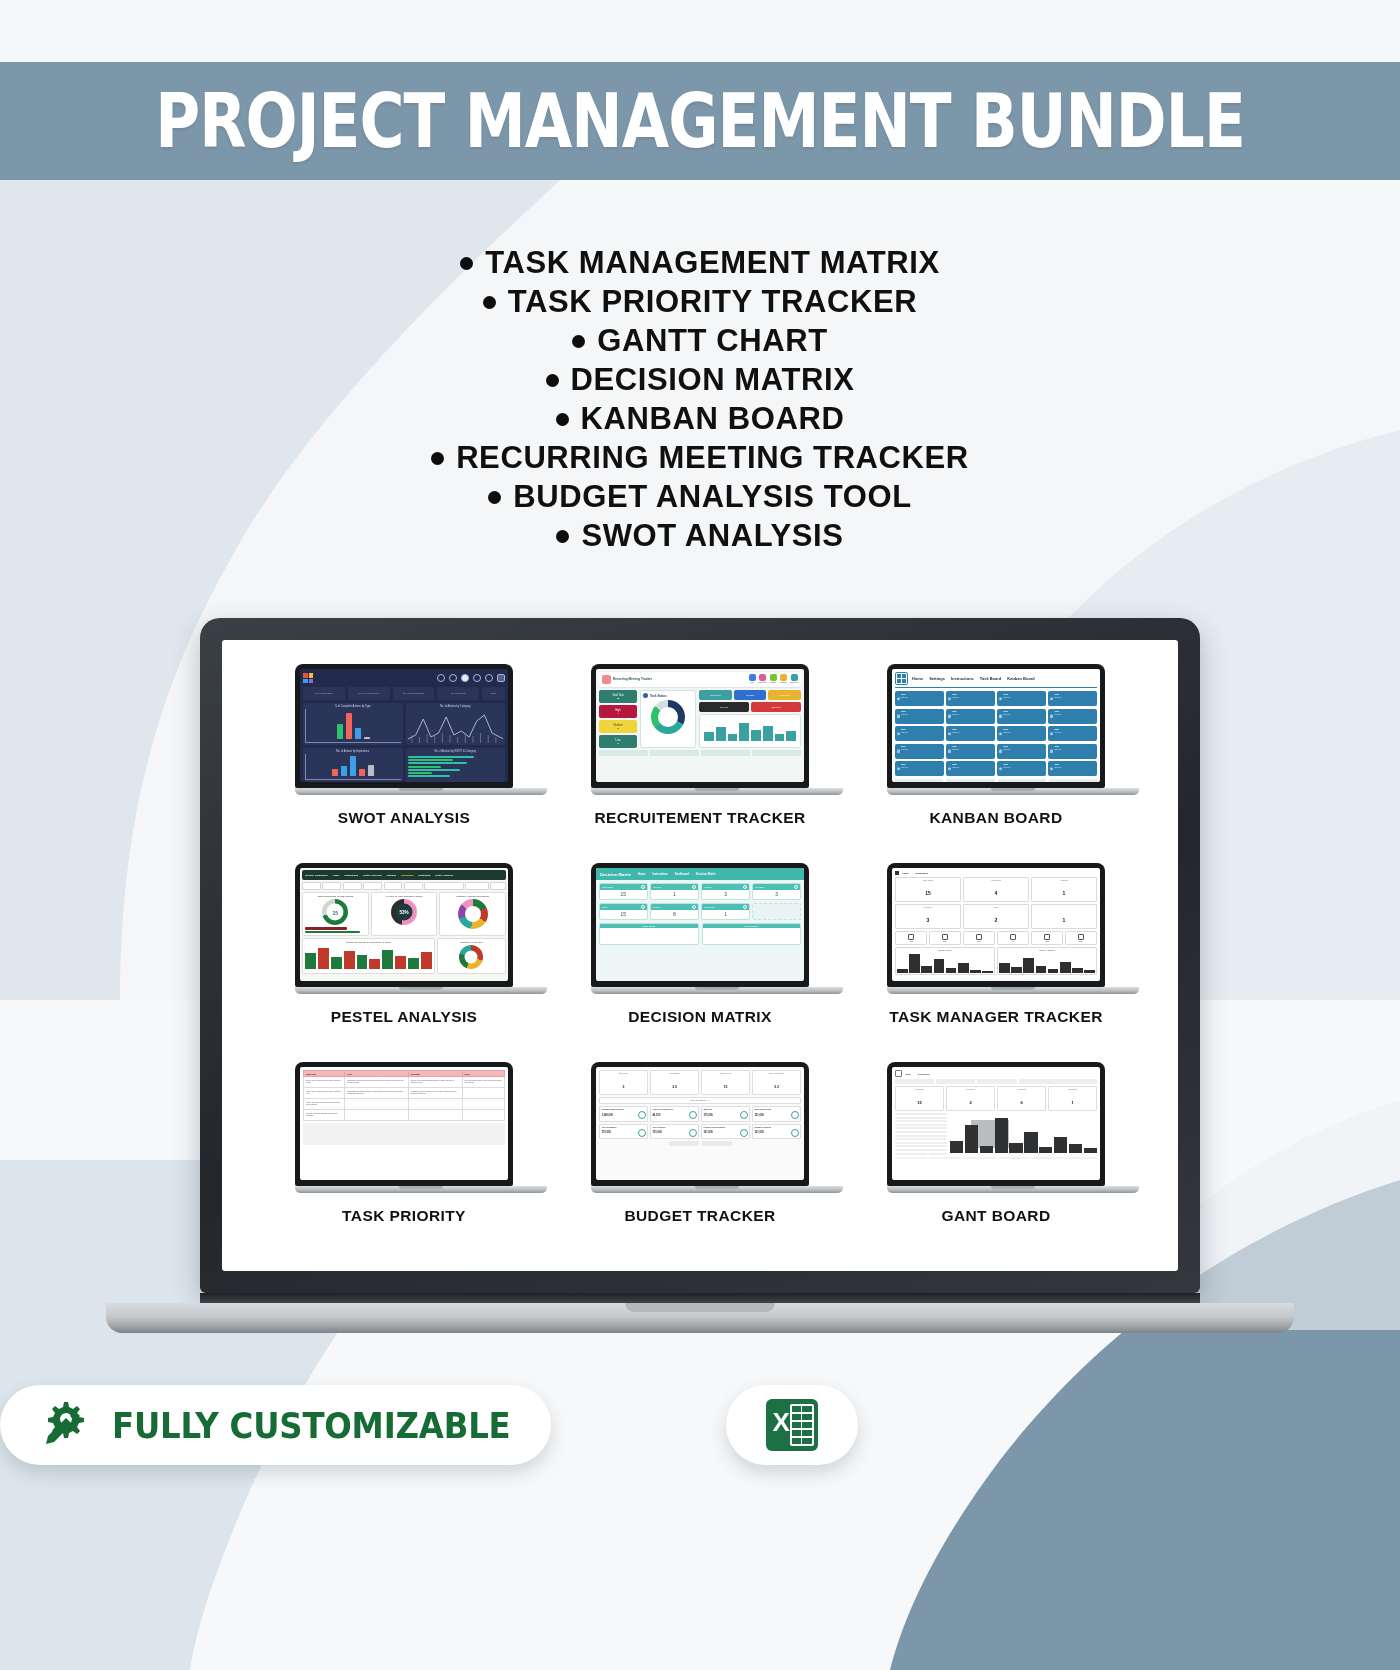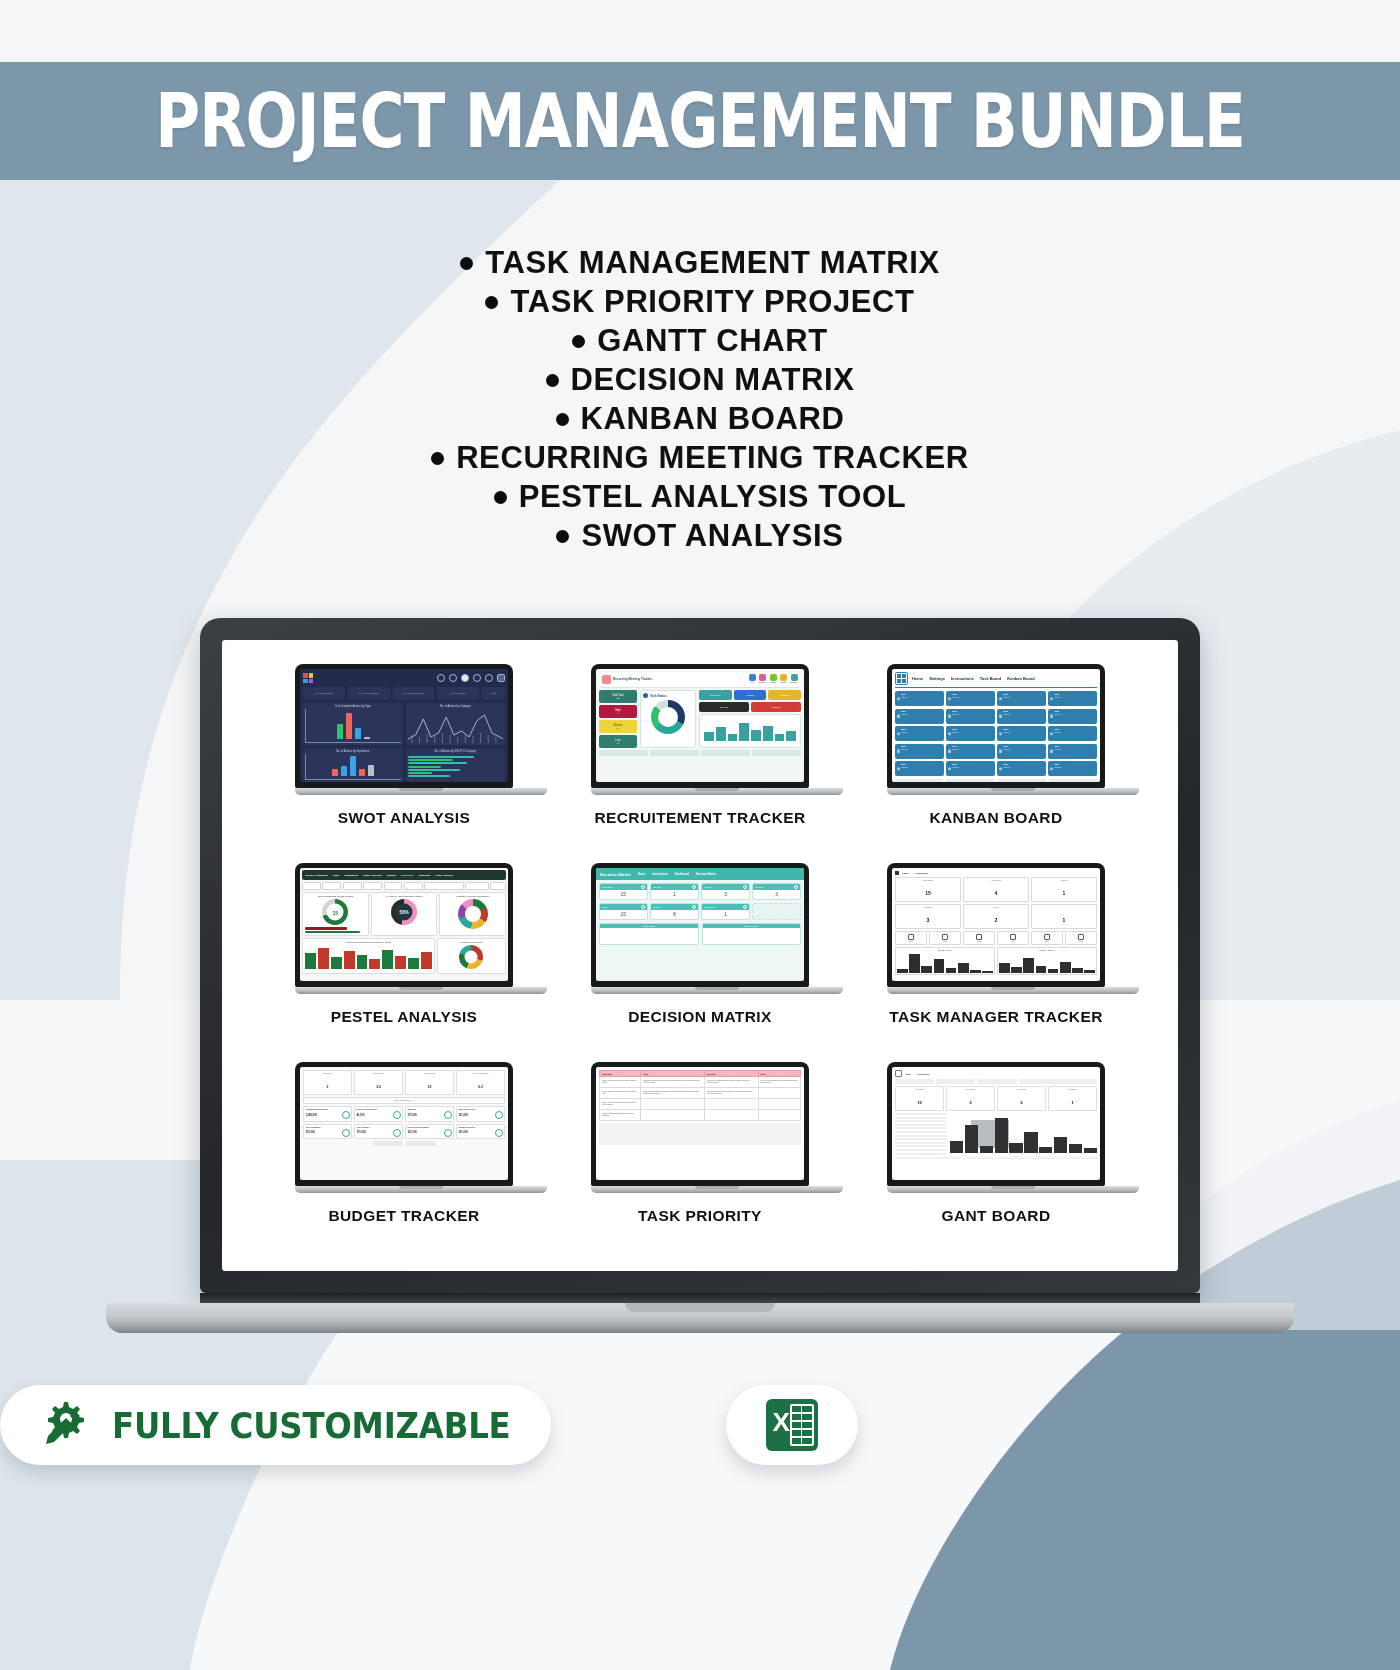--- a/index.html
+++ b/index.html
@@ -285,41 +285,41 @@
   <div class="header-title">PROJECT MANAGEMENT BUNDLE</div>
 </div>
 
 <div class="feature-list">
   <div class="feature-item">
     <span class="feature-bullet"></span>
     <span>TASK MANAGEMENT MATRIX</span>
   </div>
   <div class="feature-item">
     <span class="feature-bullet"></span>
-    <span>TASK PRIORITY PROJECT</span>
+    <span>TASK PRIORITY TRACKER</span>
   </div>
   <div class="feature-item">
     <span class="feature-bullet"></span>
     <span>GANTT CHART</span>
   </div>
   <div class="feature-item">
     <span class="feature-bullet"></span>
     <span>DECISION MATRIX</span>
   </div>
   <div class="feature-item">
     <span class="feature-bullet"></span>
     <span>KANBAN BOARD</span>
   </div>
   <div class="feature-item">
     <span class="feature-bullet"></span>
     <span>RECURRING MEETING TRACKER</span>
   </div>
   <div class="feature-item">
     <span class="feature-bullet"></span>
-    <span>PESTEL ANALYSIS TOOL</span>
+    <span>BUDGET ANALYSIS TOOL</span>
   </div>
   <div class="feature-item">
     <span class="feature-bullet"></span>
     <span>SWOT ANALYSIS</span>
   </div>
 </div>
 
 <div class="laptop-wrap">
   <div class="laptop-lid">
     <div class="laptop-screen">
@@ -880,106 +880,20 @@
                           <i style="height:12%"></i>
                       </div>
                     </div>
                   </div>
                 </div>
               </div>
             </div>
             <div class="mini-base"></div>
           </div>
           <div class="thumb-label">TASK MANAGER TRACKER</div>
-        </div>
-
-        <div class="thumb-cell">
-          <div class="mini">
-            <div class="mini-lid">
-              <div class="mini-screen">
-                <div class="bt">
-                  <div class="bt-kpis">
-                    <div class="bt-kpi"><b>Total Capex</b><span>3</span></div>
-                    <div class="bt-kpi"><b>Total Budget</b><span>3.0</span></div>
-                    <div class="bt-kpi"><b>Total Records</b><span>15</span></div>
-                    <div class="bt-kpi"><b>Total Consumption</b><span>0.3</span></div>
-                  </div>
-                  <div class="bt-bar">
-                    <span>Sales Department</span>
-                    &nbsp;&nbsp;
-                    <span>6</span>
-                  </div>
-                  <div class="bt-cells">
-                    <div class="bt-cell">
-                        <b>Communication Expenses</b>
-                        <div class="rowline">
-                          <span class="amt">1,380,000</span>
-                          <span class="ring"></span>
-                        </div>
-                      </div>
-                    <div class="bt-cell">
-                        <b>Legal &amp; Professional fee</b>
-                        <div class="rowline">
-                          <span class="amt">40,100</span>
-                          <span class="ring"></span>
-                        </div>
-                      </div>
-                    <div class="bt-cell">
-                        <b>Marketing</b>
-                        <div class="rowline">
-                          <span class="amt">170,000</span>
-                          <span class="ring"></span>
-                        </div>
-                      </div>
-                    <div class="bt-cell">
-                        <b>Miscellaneous Cost</b>
-                        <div class="rowline">
-                          <span class="amt">131,000</span>
-                          <span class="ring"></span>
-                        </div>
-                      </div>
-                    <div class="bt-cell">
-                        <b>Office Equipment</b>
-                        <div class="rowline">
-                          <span class="amt">170,000</span>
-                          <span class="ring"></span>
-                        </div>
-                      </div>
-                    <div class="bt-cell">
-                        <b>Office Supplies</b>
-                        <div class="rowline">
-                          <span class="amt">170,000</span>
-                          <span class="ring"></span>
-                        </div>
-                      </div>
-                    <div class="bt-cell">
-                        <b>Research &amp; Development</b>
-                        <div class="rowline">
-                          <span class="amt">131,000</span>
-                          <span class="ring"></span>
-                        </div>
-                      </div>
-                    <div class="bt-cell">
-                        <b>Software Licensing</b>
-                        <div class="rowline">
-                          <span class="amt">131,000</span>
-                          <span class="ring"></span>
-                        </div>
-                      </div>
-                  </div>
-                  <div class="bt-btns">
-                    <i></i>
-                    <i></i>
-                  </div>
-                </div>
-              </div>
-            </div>
-            <div class="mini-base"></div>
-          </div>
-          <div class="thumb-label">BUDGET TRACKER</div>
         </div>
 
         <div class="thumb-cell">
           <div class="mini">
             <div class="mini-lid">
               <div class="mini-screen">
                 <div class="tp">
                   <table class="tp-table">
                     <tbody>
                         <tr>
@@ -1020,20 +934,106 @@
             </div>
             <div class="mini-base"></div>
           </div>
           <div class="thumb-label">TASK PRIORITY</div>
         </div>
 
         <div class="thumb-cell">
           <div class="mini">
             <div class="mini-lid">
               <div class="mini-screen">
+                <div class="bt">
+                  <div class="bt-kpis">
+                    <div class="bt-kpi"><b>Total Capex</b><span>3</span></div>
+                    <div class="bt-kpi"><b>Total Budget</b><span>3.0</span></div>
+                    <div class="bt-kpi"><b>Total Records</b><span>15</span></div>
+                    <div class="bt-kpi"><b>Total Consumption</b><span>0.3</span></div>
+                  </div>
+                  <div class="bt-bar">
+                    <span>Sales Department</span>
+                    &nbsp;&nbsp;
+                    <span>6</span>
+                  </div>
+                  <div class="bt-cells">
+                    <div class="bt-cell">
+                        <b>Communication Expenses</b>
+                        <div class="rowline">
+                          <span class="amt">1,380,000</span>
+                          <span class="ring"></span>
+                        </div>
+                      </div>
+                    <div class="bt-cell">
+                        <b>Legal &amp; Professional fee</b>
+                        <div class="rowline">
+                          <span class="amt">40,100</span>
+                          <span class="ring"></span>
+                        </div>
+                      </div>
+                    <div class="bt-cell">
+                        <b>Marketing</b>
+                        <div class="rowline">
+                          <span class="amt">170,000</span>
+                          <span class="ring"></span>
+                        </div>
+                      </div>
+                    <div class="bt-cell">
+                        <b>Miscellaneous Cost</b>
+                        <div class="rowline">
+                          <span class="amt">131,000</span>
+                          <span class="ring"></span>
+                        </div>
+                      </div>
+                    <div class="bt-cell">
+                        <b>Office Equipment</b>
+                        <div class="rowline">
+                          <span class="amt">170,000</span>
+                          <span class="ring"></span>
+                        </div>
+                      </div>
+                    <div class="bt-cell">
+                        <b>Office Supplies</b>
+                        <div class="rowline">
+                          <span class="amt">170,000</span>
+                          <span class="ring"></span>
+                        </div>
+                      </div>
+                    <div class="bt-cell">
+                        <b>Research &amp; Development</b>
+                        <div class="rowline">
+                          <span class="amt">131,000</span>
+                          <span class="ring"></span>
+                        </div>
+                      </div>
+                    <div class="bt-cell">
+                        <b>Software Licensing</b>
+                        <div class="rowline">
+                          <span class="amt">131,000</span>
+                          <span class="ring"></span>
+                        </div>
+                      </div>
+                  </div>
+                  <div class="bt-btns">
+                    <i></i>
+                    <i></i>
+                  </div>
+                </div>
+              </div>
+            </div>
+            <div class="mini-base"></div>
+          </div>
+          <div class="thumb-label">BUDGET TRACKER</div>
+        </div>
+
+        <div class="thumb-cell">
+          <div class="mini">
+            <div class="mini-lid">
+              <div class="mini-screen">
                 <div class="gt">
                   <div class="gt-head">
                     <i></i>
                     <b>Home</b>
                     <b style="color:#bbb">›</b>
                     <b>Dashboard</b>
                   </div>
                   <div class="gt-tabs">
                     <i></i>
                     <i></i>

